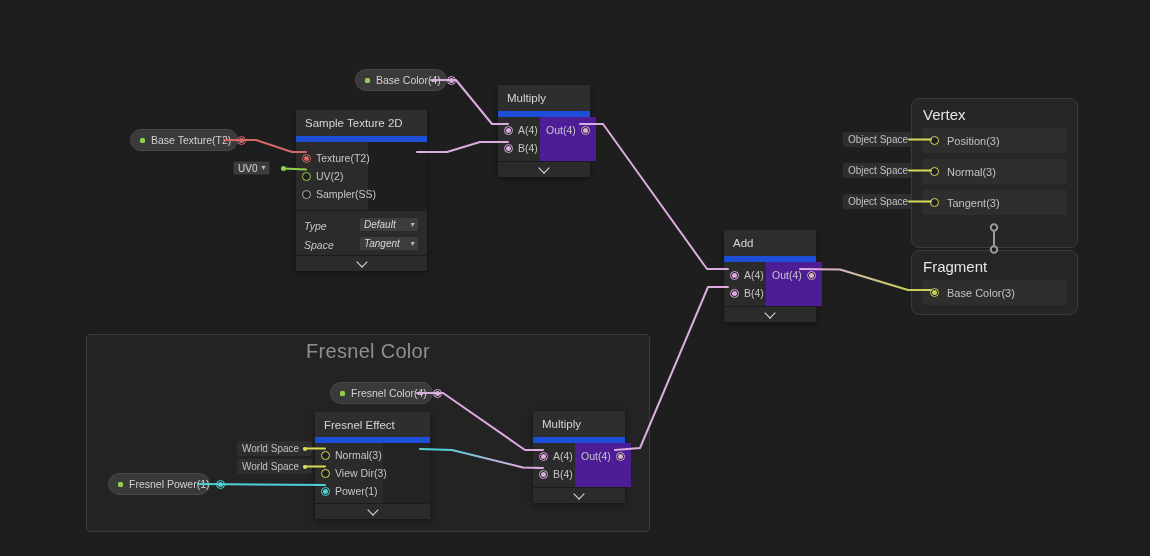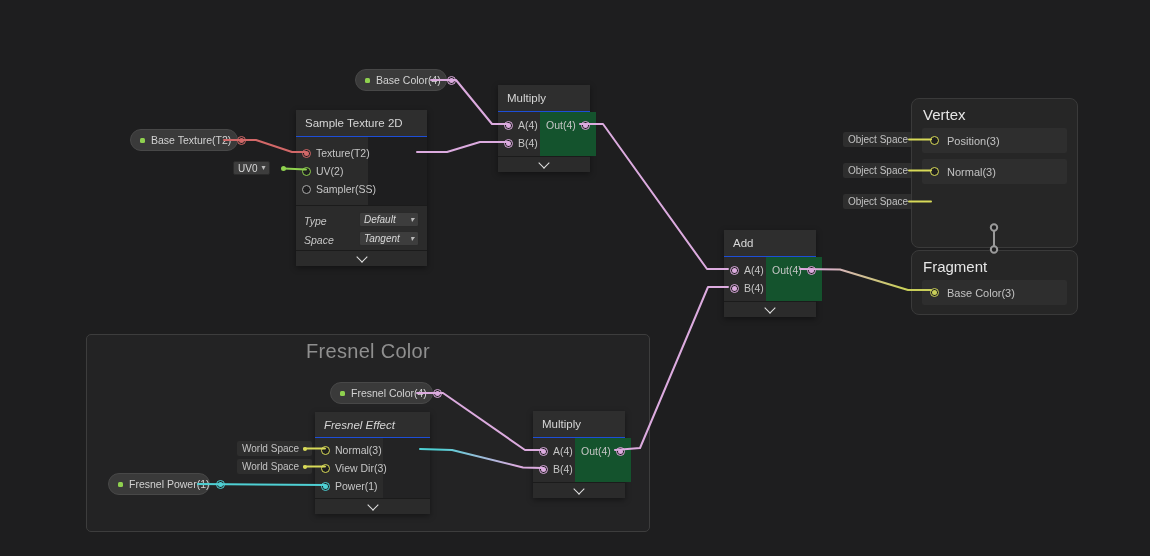--- a/index.html
+++ b/index.html
@@ -18,24 +18,24 @@
   .prop-dot{width:5px;height:5px;border-radius:1.5px;background:var(--c);flex:none;}
 
   
   .port{width:9px;height:9px;flex:none;border-radius:50%;border:1.5px solid var(--c);
         box-sizing:border-box;position:relative;background:#1e1e1f;}
   .port.connected::after{content:'';position:absolute;inset:1px;border-radius:50%;background:var(--c);}
 
   
   .node{position:absolute;display:flex;flex-direction:column;box-shadow:0 2px 6px rgba(0,0,0,.4);font-size:10.5px;}
   .nheader{height:26px;flex:none;background:#2e2e2e;display:flex;align-items:center;padding:0 9px;
-           font-size:11.5px;color:#d6d6d6;border-bottom:1px solid #1d4ed8;}
+           font-size:11.5px;color:#d6d6d6;border-bottom:6px solid #1d4ed8;}
   .nbody{display:flex;align-items:stretch;flex:none;}
   .incol{background:#2b2b2b;display:flex;flex-direction:column;flex:none;}
-  .outcol{background:#14532d;flex:1;display:flex;flex-direction:column;align-items:center;}
+  .outcol{background:#4c1d95;flex:1;display:flex;flex-direction:column;align-items:center;}
   .prow{height:18px;display:flex;align-items:center;gap:5px;padding:0 6px;color:#c6c6c6;white-space:nowrap;}
   .pad4{padding-top:4px;padding-bottom:4px;} .pad7{padding-top:7px;padding-bottom:7px;} .pad3{padding-top:3px;padding-bottom:3px;}
   .nsettings{background:#2b2b2b;border-top:1px solid #1b1b1b;padding:2px 8px 4px;display:flex;flex-direction:column;}
   .srow{height:19px;display:flex;align-items:flex-end;justify-content:space-between;color:#c6c6c6;font-style:italic;}
   .dropdown{width:60px;height:15px;box-sizing:border-box;background:#3d3d3d;border:1px solid #2a2a2a;border-radius:2px;
             font-size:10px;color:#d8d8d8;display:flex;align-items:center;justify-content:space-between;padding:0 4px;}
   .dd-arrow{font-size:8px;color:#bbb;line-height:1;}
   .nfooter{height:15px;flex:none;background:#2b2b2b;border-top:1px solid #1b1b1b;
            display:flex;align-items:center;justify-content:center;}
   .chev{width:7px;height:7px;border-right:1.8px solid #e2e2e2;border-bottom:1.8px solid #e2e2e2;
@@ -184,21 +184,21 @@
             <span class="port connected" style="--c: #dcabdf;"></span>
           </div>
       </div>
     </div>
     <div class="nfooter">
         <span class="chev"></span>
       </div>
   </div>
 
   <div class="node" style="left:315px;top:412px;width:115px;">
-    <div class="nheader" style="height:25px;font-style:italic;">
+    <div class="nheader" style="height:25px;">
         <span>Fresnel Effect</span>
       </div>
     <div class="nbody">
       <div class="incol pad3" style="width:68px;">
         <div class="prow">
             <span class="port" style="--c: #d8da58;"></span>
             <span>Normal(3)</span>
           </div>
         <div class="prow">
             <span class="port" style="--c: #d8da58;"></span>
@@ -266,20 +266,24 @@
   <div class="ctx" style="left:911px;top:98px;width:167px;height:150px;">
     <div class="ctx-title">Vertex</div>
     <div class="ctx-rows">
       <div class="ctx-row">
         <span class="port" style="--c: #d8da58;"></span>
         <span>Position(3)</span>
       </div>
       <div class="ctx-row">
         <span class="port" style="--c: #d8da58;"></span>
         <span>Normal(3)</span>
+      </div>
+      <div class="ctx-row">
+        <span class="port" style="--c: #d8da58;"></span>
+        <span>Tangent(3)</span>
       </div>
     </div>
   </div>
 
   <div class="ctx" style="left:911px;top:250px;width:167px;height:65px;">
     <div class="ctx-title">Fragment</div>
     <div class="ctx-rows">
       <div class="ctx-row">
         <span class="port connected" style="--c: #c9cf5a;"></span>
         <span>Base Color(3)</span>

